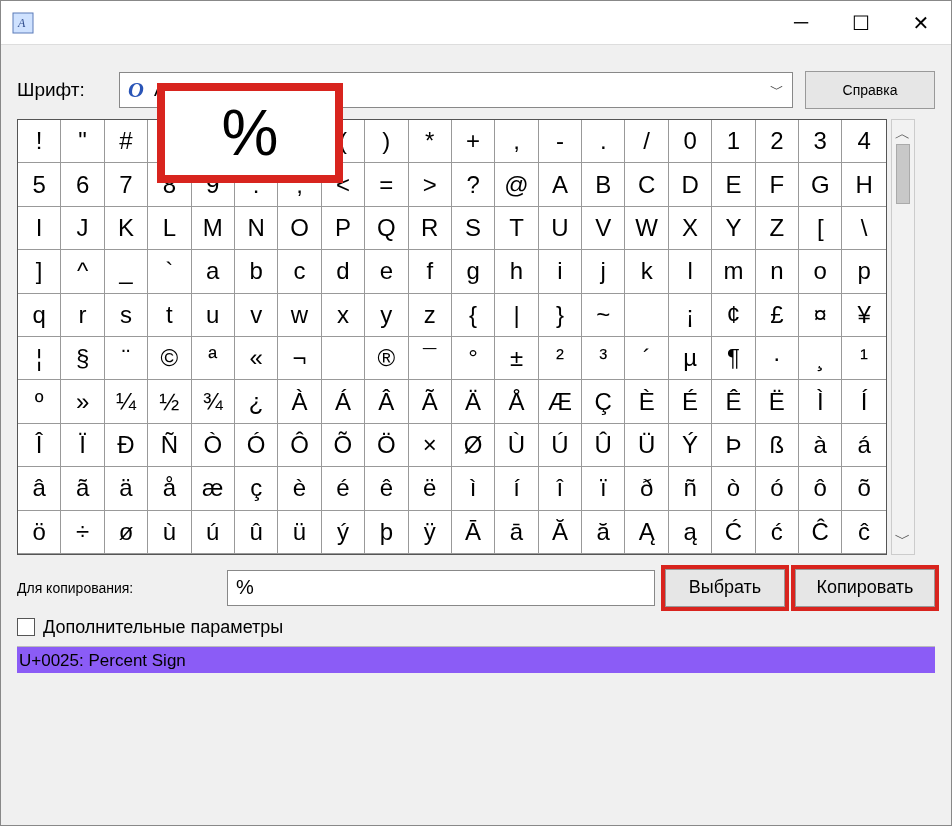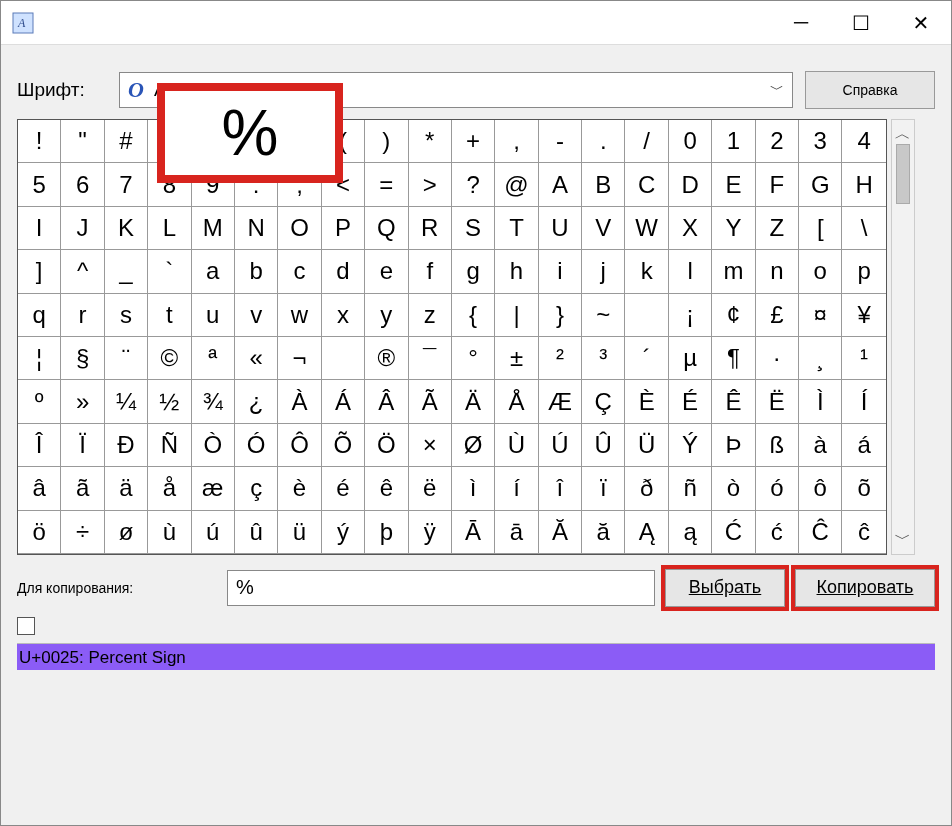--- a/index.html
+++ b/index.html
@@ -175,21 +175,21 @@
   .action-btn {
     height: 38px;
     border: 1px solid #999;
     background: #e6e6e6;
     font-size: 18px;
     display: flex;
     align-items: center;
     justify-content: center;
     padding: 0 12px;
   }
-  .highlight-btn { outline: 4px solid #d8241e; text-decoration: underline; }
+  .highlight-btn { outline: 4px solid #d8241e; }
   .row-adv {
     display: flex;
     align-items: center;
     gap: 8px;
     margin-bottom: 8px;
     font-size: 18px;
   }
   .checkbox {
     width: 18px;
     height: 18px;
@@ -446,17 +446,18 @@
 
     <div class="row-copy">
       <span class="lbl">Для копирования:</span>
       <input class="copy-input" value="%" style="">
       <div class="action-btn highlight-btn" style="width:120px">Выбрать</div>
       <div class="action-btn highlight-btn" style="width:140px">Копировать</div>
     </div>
 
     <div class="row-adv">
       <div class="checkbox"></div>
+      <span>Дополнительные параметры</span>
     </div>
 
     <div class="status">U+0025: Percent Sign</div>
   </div>
 </div>
 
 </body></html>

